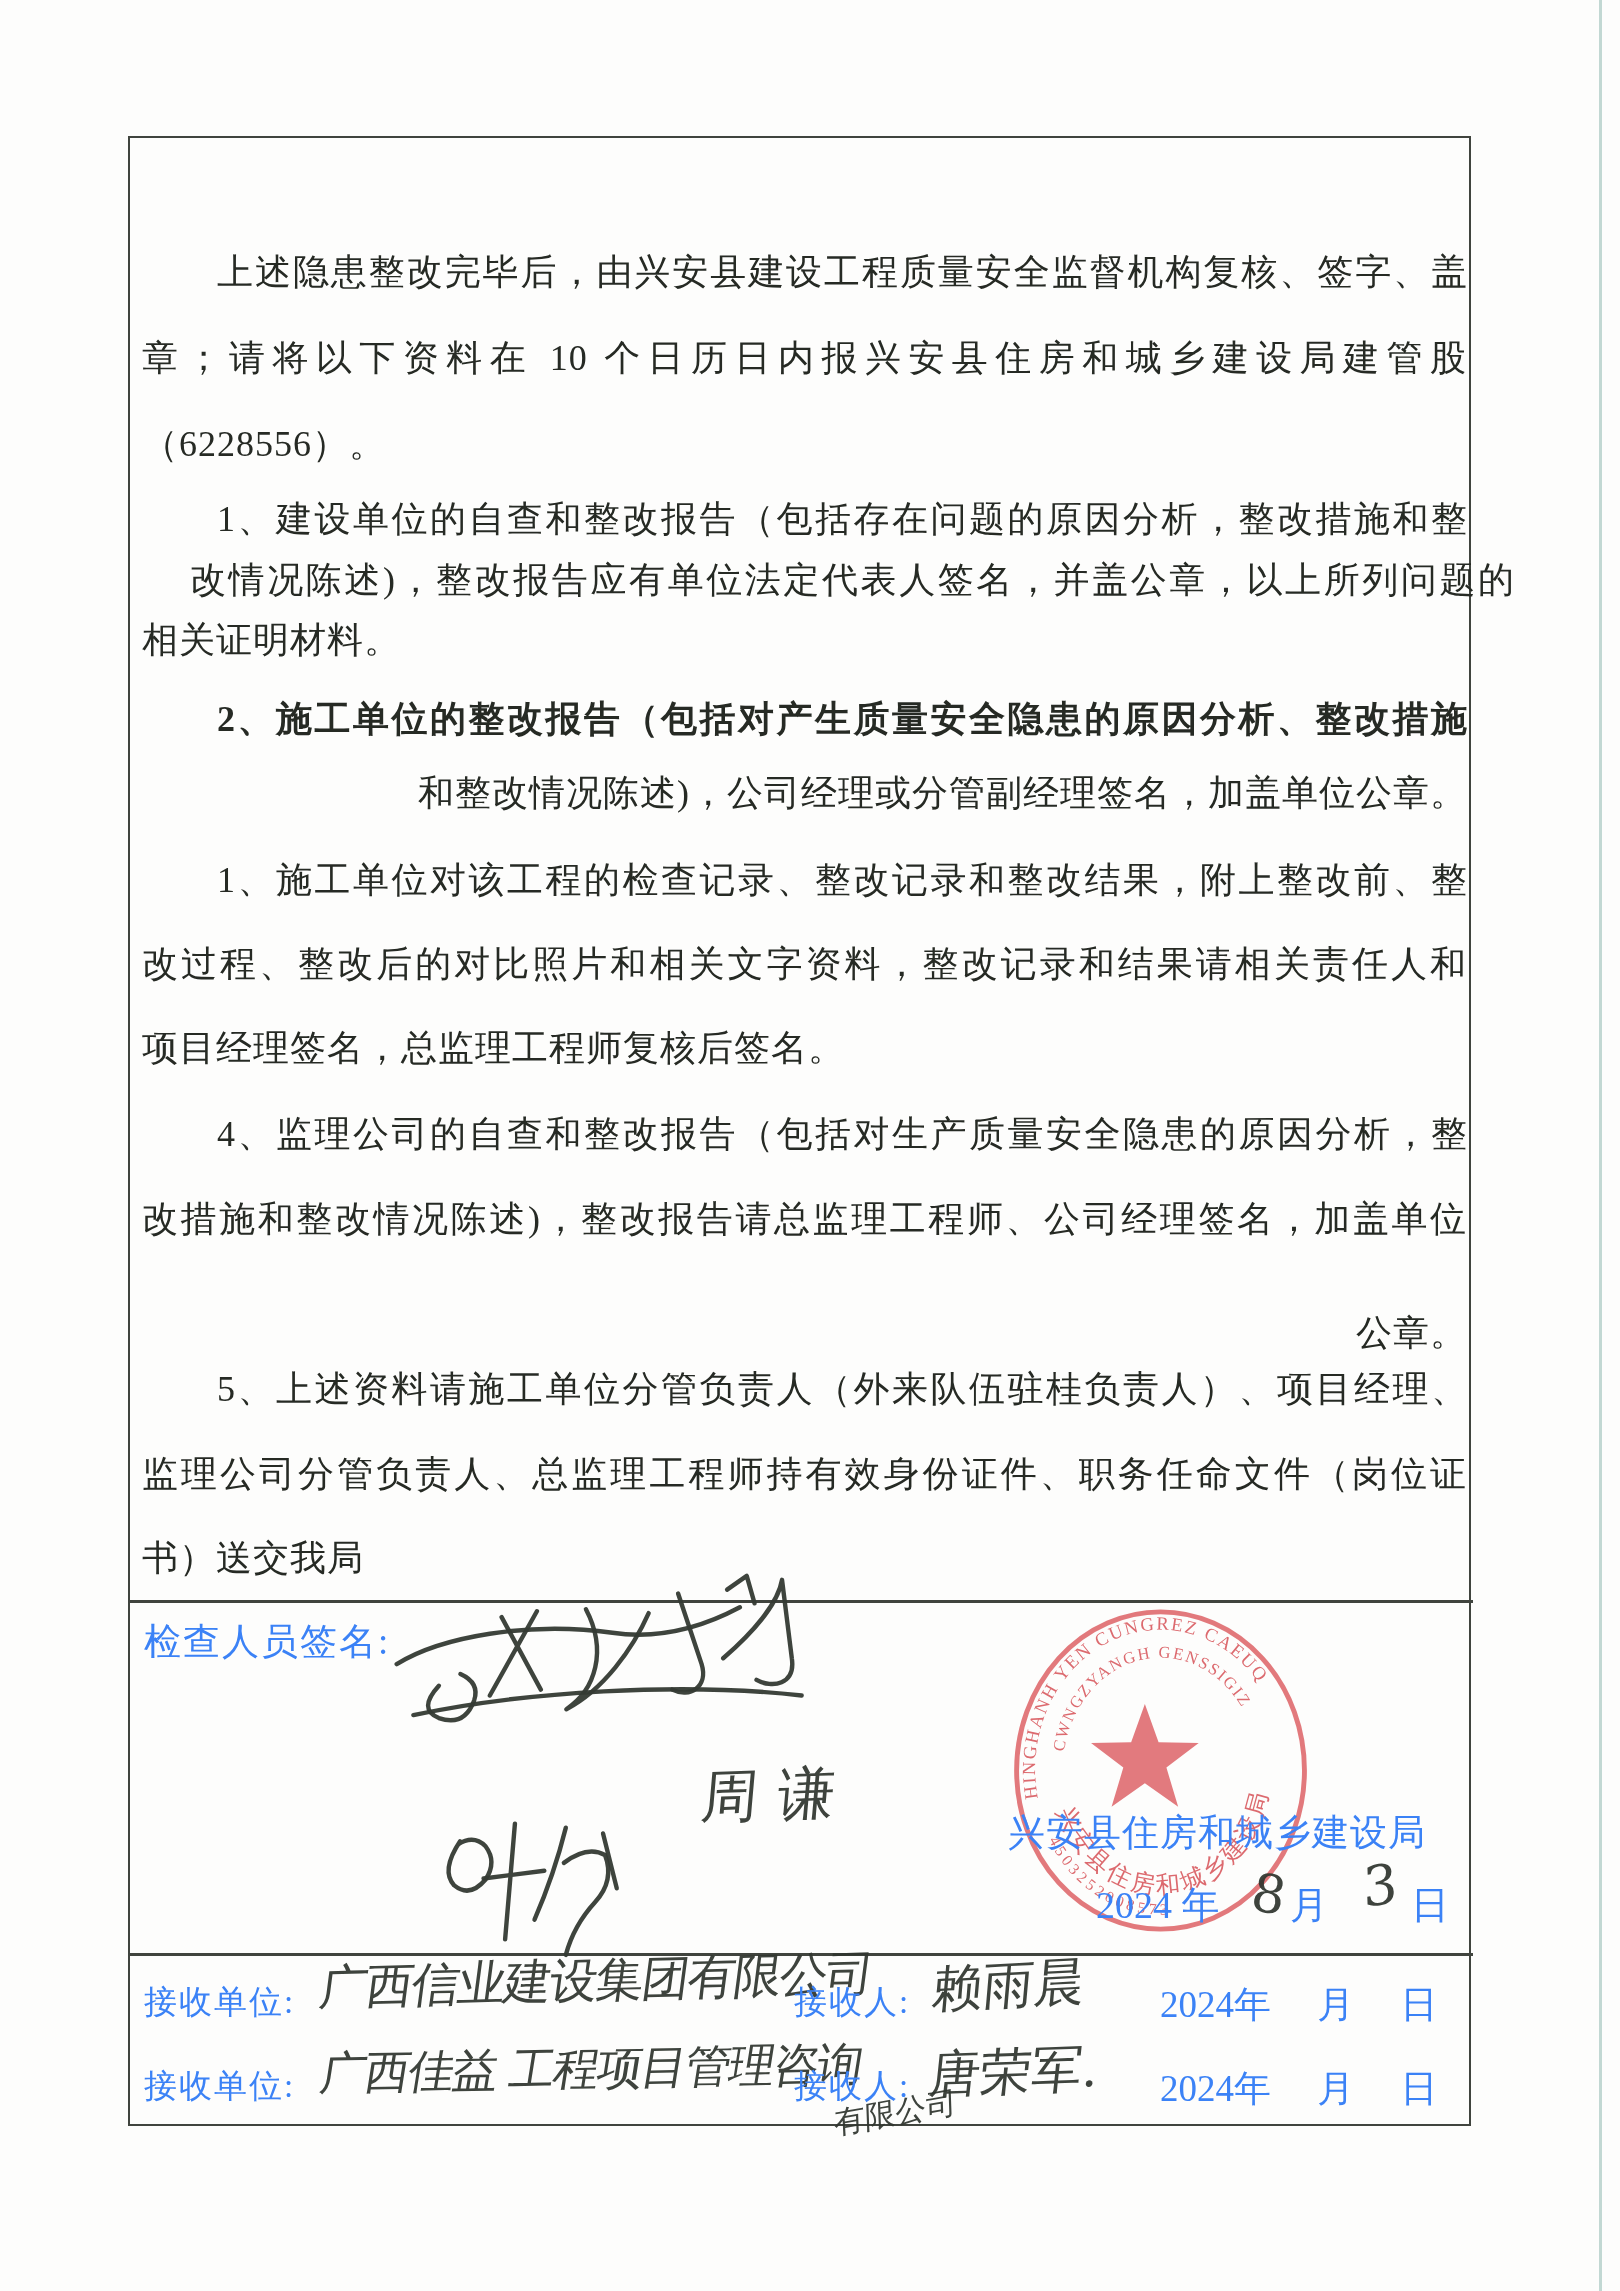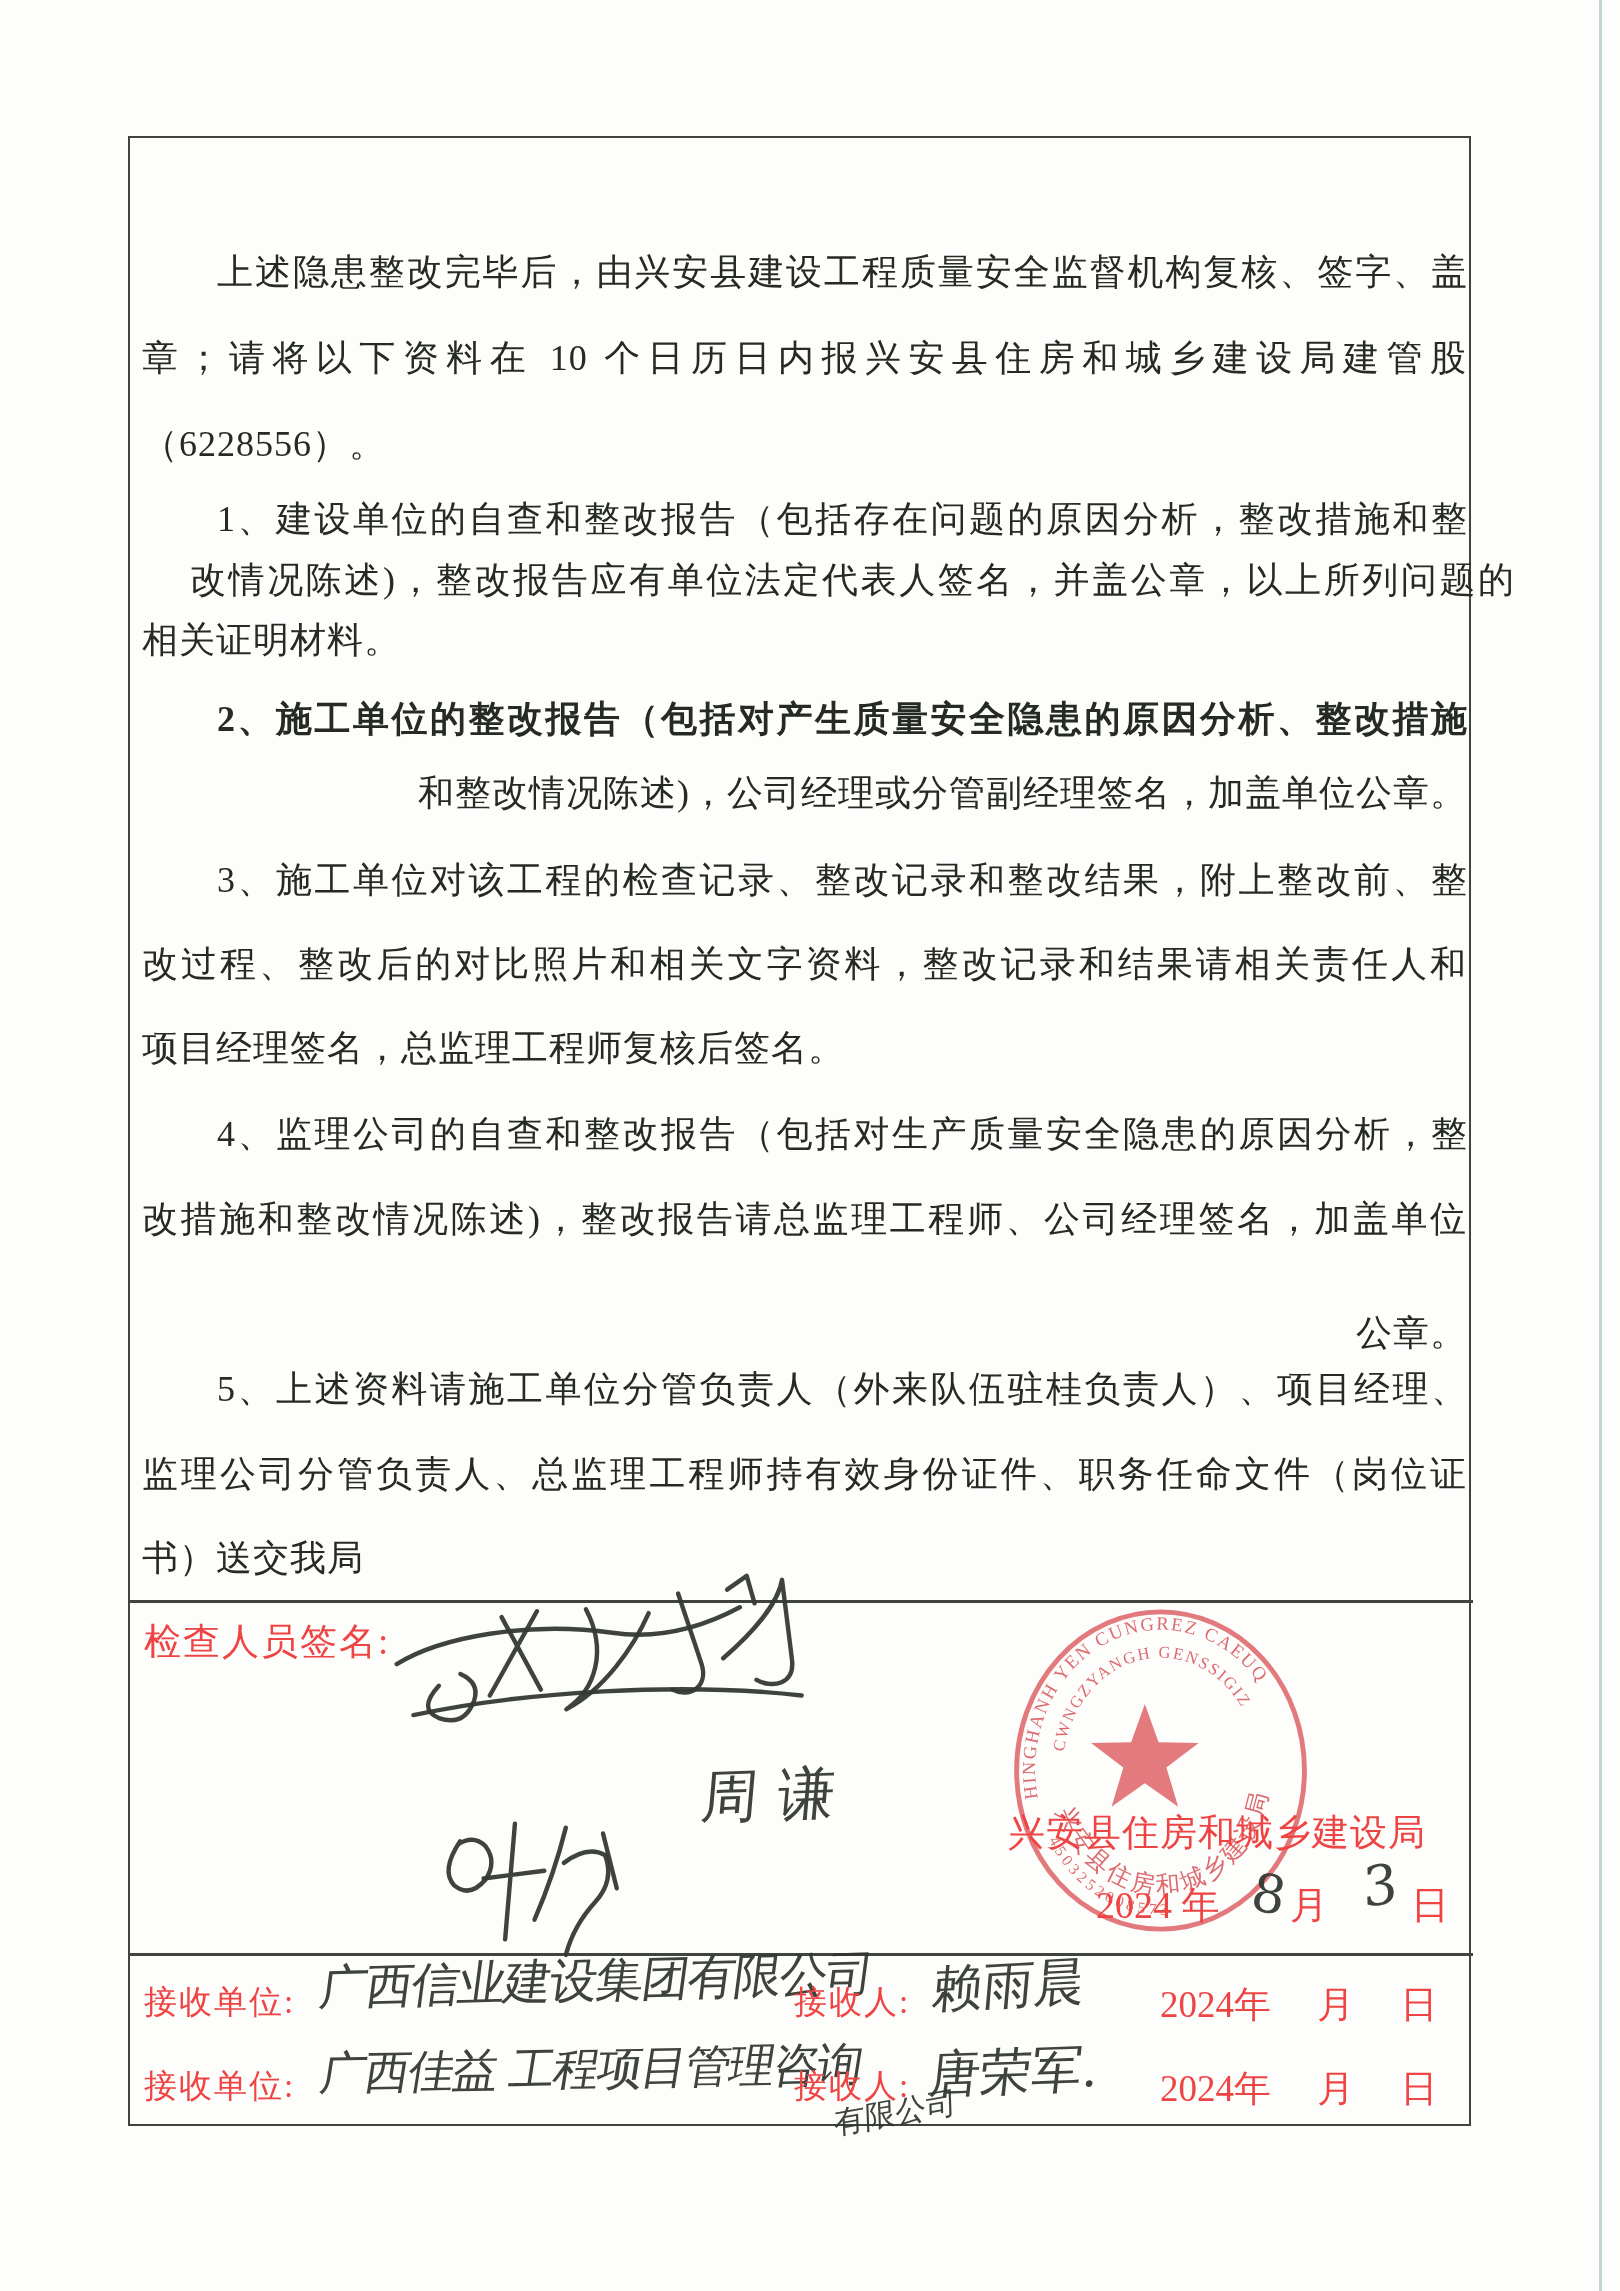--- a/index.html
+++ b/index.html
@@ -16,21 +16,21 @@
   }
   .hdiv{position:absolute;left:128px;width:1345px;height:2.9px;background:#40443e;}
   .scan-line{position:absolute;left:1599px;top:0;width:2.9px;height:2292px;background:#aecbc6;opacity:.75;}
   .line{
     position:absolute;left:142px;width:1325px;
     font-size:36px;line-height:1.2;color:#262a24;letter-spacing:1px;
     white-space:nowrap;
   }
   .line.ind{left:217px;width:1251px;}
   .line.full{white-space:normal;text-align:justify;text-align-last:justify;text-justify:inter-ideograph;}
-  .label{position:absolute;color:#ef4444;white-space:nowrap;}
+  .label{position:absolute;color:#3b82f6;white-space:nowrap;}
   .hw{
     font-family:"DejaVu Serif",serif;color:#30362f;white-space:nowrap;
     transform-origin:left bottom;opacity:.93;
   }
   .sigpath{stroke:#343a33;stroke-width:4.5;fill:none;stroke-linecap:round;stroke-linejoin:round;opacity:.95;}
   .sealtxt{fill:#d95b60;opacity:.9;}
 </style>
 </head>
 <body>
 
@@ -41,21 +41,21 @@
 <div class="hdiv" style="top:1953px;"></div>
 
 <div class="line ind full" style="top:251px;">上述隐患整改完毕后，由兴安县建设工程质量安全监督机构复核、签字、盖</div>
 <div class="line full" style="top:337px;">章；请将以下资料在 10 个日历日内报兴安县住房和城乡建设局建管股</div>
 <div class="line" style="top:423px;">（6228556）。</div>
 <div class="line ind full" style="top:498px;">1、建设单位的自查和整改报告（包括存在问题的原因分析，整改措施和整</div>
 <div class="line full" style="top:559px;margin-left:48px;">改情况陈述)，整改报告应有单位法定代表人签名，并盖公章，以上所列问题的</div>
 <div class="line" style="top:619px;">相关证明材料。</div>
 <div class="line ind full" style="top:698px;font-weight:bold;">2、施工单位的整改报告（包括对产生质量安全隐患的原因分析、整改措施</div>
 <div class="line" style="top:772px;text-align:right;">和整改情况陈述)，公司经理或分管副经理签名，加盖单位公章。</div>
-<div class="line ind full" style="top:859px;">3、施工单位对该工程的检查记录、整改记录和整改结果，附上整改前、整</div>
+<div class="line ind full" style="top:859px;">1、施工单位对该工程的检查记录、整改记录和整改结果，附上整改前、整</div>
 <div class="line full" style="top:943px;">改过程、整改后的对比照片和相关文字资料，整改记录和结果请相关责任人和</div>
 <div class="line" style="top:1027px;">项目经理签名，总监理工程师复核后签名。</div>
 <div class="line ind full" style="top:1113px;">4、监理公司的自查和整改报告（包括对生产质量安全隐患的原因分析，整</div>
 <div class="line full" style="top:1198px;">改措施和整改情况陈述)，整改报告请总监理工程师、公司经理签名，加盖单位</div>
 <div class="line" style="top:1312px;text-align:right;">公章。</div>
 <div class="line ind full" style="top:1368px;">5、上述资料请施工单位分管负责人（外来队伍驻桂负责人）、项目经理、</div>
 <div class="line full" style="top:1453px;">监理公司分管负责人、总监理工程师持有效身份证件、职务任命文件（岗位证</div>
 <div class="line" style="top:1537px;">书）送交我局</div>
 
 <div class="label" style="left:144px;top:1617px;font-size:37px;letter-spacing:2px;">检查人员签名:</div>

